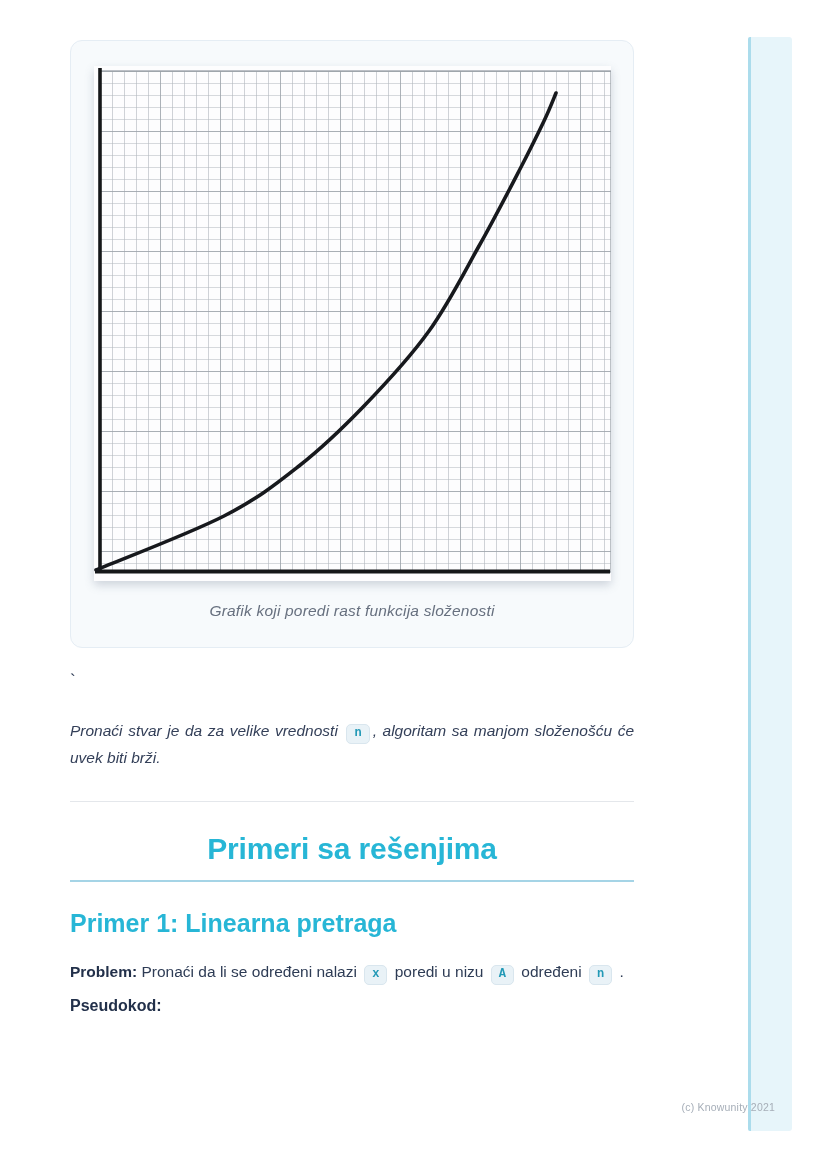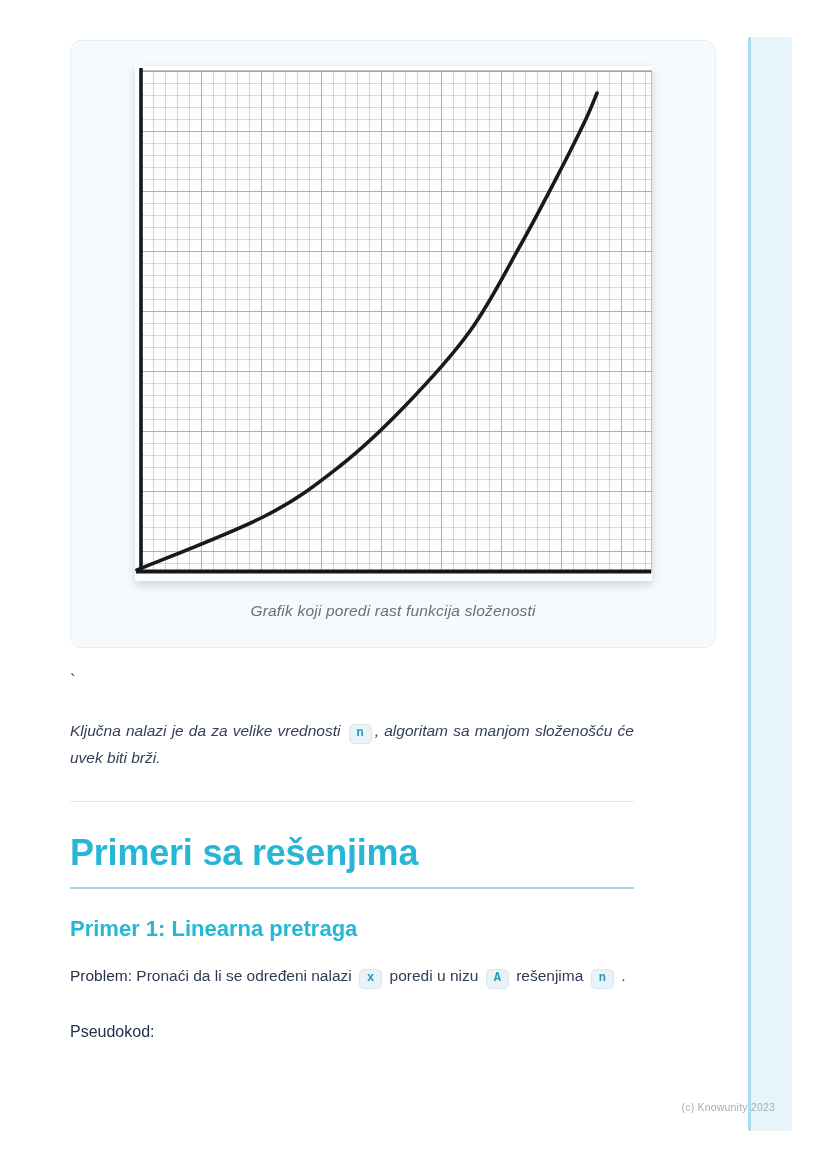--- a/index.html
+++ b/index.html
@@ -5,49 +5,49 @@
   * { margin:0; padding:0; box-sizing:border-box; }
   html,body { background:#ffffff; }
   body {
     width:828px; height:1171px; position:relative; overflow:hidden;
     font-family:"Liberation Sans", sans-serif; color:#2e3c55;
   }
   .content { position:absolute; left:70px; top:40px; width:564px; }
 
   
   .figure-card {
-    width:646px; height:608px; background:#f7fafc;
+    width:564px; height:608px; background:#f7fafc;
     border:1px solid #e5edf4; border-radius:12px; padding-top:25px;
   }
   .graph-photo {
     width:517px; height:515px; margin:0 auto; background:#fdfdfe;
     box-shadow:0 4px 10px rgba(110,122,145,.30); border-radius:2px;
   }
   .graph-photo svg { display:block; }
   .figure-caption {
     margin-top:21px; text-align:center; font-style:italic;
     font-size:15.5px; color:#67707f; letter-spacing:.2px;
   }
 
   
   .backtick-mark { margin-top:24px; font-size:17px; line-height:18px; color:#2e3c55; }
   .note-paragraph {
     margin-top:28px; font-style:italic; text-align:justify;
     font-size:15.5px; line-height:1.74; color:#333f58;
   }
   .divider { margin-top:29px; border-top:1px solid #e4e7eb; height:0; }
   .h2-title {
-    margin-top:30px; font-size:36px; font-weight:bold; color:#27b6d6;
-    letter-spacing:-.2px; line-height:1.15;
+    margin-top:30px; font-size:30px; font-weight:bold; color:#27b6d6;
+    letter-spacing:-.2px; line-height:1.15;text-align:center;
   }
   .accent-divider { margin-top:14px; border-top:2px solid #a5d4e6; height:0; }
-  .h3-title { margin-top:27px; font-size:22px; font-weight:bold; color:#27b6d6; }
+  .h3-title { margin-top:27px; font-size:25px; font-weight:bold; color:#27b6d6; }
   .problem-paragraph { margin-top:17px; font-size:15.5px; line-height:2.15; color:#2e3c55; }
-  .bold-label { font-weight:normal; color:#22304a; }
-  .pseudокod { margin-top:30px; font-size:16px; }
+  .bold-label { font-weight:bold; color:#22304a; }
+  .pseudокod { margin-top:8px; font-size:16px; }
 
   .code-chip {
     display:inline-block; background:#e9f2f7; border:1px solid #d9e6ee;
     border-radius:5px; padding:1px 7px; margin:0 3px;
     font-family:"Liberation Mono", monospace; font-style:normal;
     font-size:12px; font-weight:bold; color:#2299b6; line-height:1.3;
     vertical-align:baseline;
   }
 
   
@@ -86,31 +86,31 @@
         <line x1="6" y1="2" x2="6" y2="507" stroke="#151719" stroke-width="3.6"></line>
         <line x1="1" y1="505.5" x2="516" y2="505.5" stroke="#151719" stroke-width="4"></line>
         <path d="M2,504C23.3,495.0 96.2,467.3 130,450C163.8,432.7 181.7,418.3 205,400C228.3,381.7 248.3,362.5 270,340C291.7,317.5 315.8,291.7 335,265C354.2,238.3 370.0,206.7 385,180C400.0,153.3 414.2,125.8 425,105C435.8,84.2 443.8,68.0 450,55C456.2,42.0 460.0,31.7 462,27" fill="none" stroke="#17191d" stroke-width="3.6" stroke-linecap="round"></path>
       </svg>
     </div>
     <div class="figure-caption">Grafik koji poredi rast funkcija složenosti</div>
   </div>
 
   <div class="backtick-mark">`</div>
 
-  <p class="note-paragraph"><span>Ključna nalazi je da za velike vrednosti </span><code class="code-chip">n</code><span>, algoritam sa manjom složenošću će uvek biti brži.</span></p>
+  <p class="note-paragraph"><span>Pronaći stvar je da za velike vrednosti </span><code class="code-chip">n</code><span>, algoritam sa manjom složenošću će uvek biti brži.</span></p>
 
   <div class="divider"></div>
 
   <h2 class="h2-title">Primeri sa rešenjima</h2>
 
   <div class="accent-divider"></div>
 
   <h3 class="h3-title">Primer 1: Linearna pretraga</h3>
 
-  <p class="problem-paragraph"><span class="bold-label">Problem:</span><span> Pronaći da li se određeni nalazi </span><code class="code-chip">x</code><span> poredi u nizu </span><code class="code-chip">A</code><span> rešenjima </span><code class="code-chip">n</code><span> .</span></p>
+  <p class="problem-paragraph"><span class="bold-label">Problem:</span><span> Pronaći da li se određeni nalazi </span><code class="code-chip">x</code><span> poredi u nizu </span><code class="code-chip">A</code><span> određeni </span><code class="code-chip">n</code><span> .</span></p>
 
   <p class="pseudокod bold-label">Pseudokod:</p>
 
 </div>
 
 <div class="scroll-rail"></div>
 
-<div class="copyright">(c) Knowunity 2023</div>
+<div class="copyright">(c) Knowunity 2021</div>
 
 </body></html>

